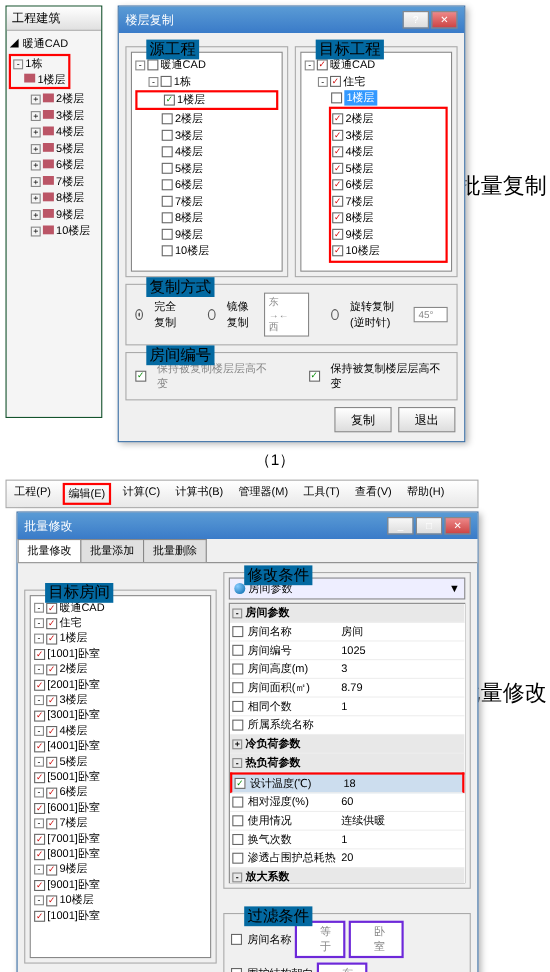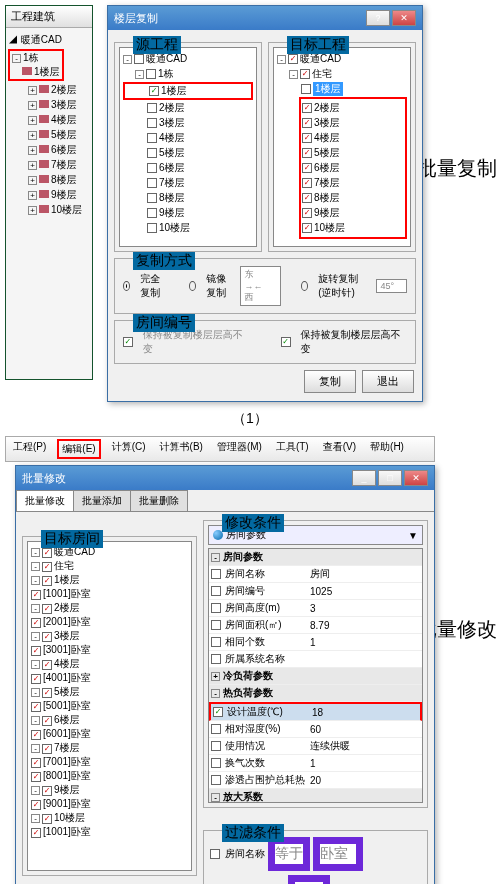--- a/index.html
+++ b/index.html
@@ -65,21 +65,21 @@
 .param-dd { border: 1px solid #888; background: #eef; padding: 2px 4px; font-size: 10px; display: flex; align-items: center; gap: 3px; }
 .param-grid { background: #fff; border: 1px solid #888; height: 255px; overflow: auto; margin-top: 3px; font-size: 10px; }
 .pg-row { display: flex; border-bottom: 1px solid #eee; padding: 1px 2px; align-items: center; }
 .pg-row.hdr { background: #e8e8e8; font-weight: bold; }
 .pg-label { flex: 0 0 95px; display: flex; align-items: center; gap: 2px; }
 .pg-val { flex: 1; padding-left: 4px; }
 .pg-exp { width: 9px; height: 9px; border: 1px solid #888; text-align: center; line-height: 7px; font-size: 8px; margin-right: 3px; }
 .hl { background: #cde; }
 .filter { margin-top: 22px; }
 .filter-row { display: flex; align-items: center; gap: 3px; font-size: 10px; padding: 2px; }
-.inp { border: 7px solid #6d28d9; background: #fff; padding: 1px 0; font-size: 14px; }
+.inp { border: 2px solid #6d28d9; background: #fff; padding: 1px 21px; font-size: 10px; }
 .globe { display: inline-block; width: 10px; height: 10px; background: radial-gradient(circle at 30% 30%, #8cf, #06a); border-radius: 50%; }
 </style>
 </head>
 <body>
 
 <div class="section" style="height:400px;">
   <div class="side-label" style="top:150px;">
     <span>批量复制</span>
   </div>
 

